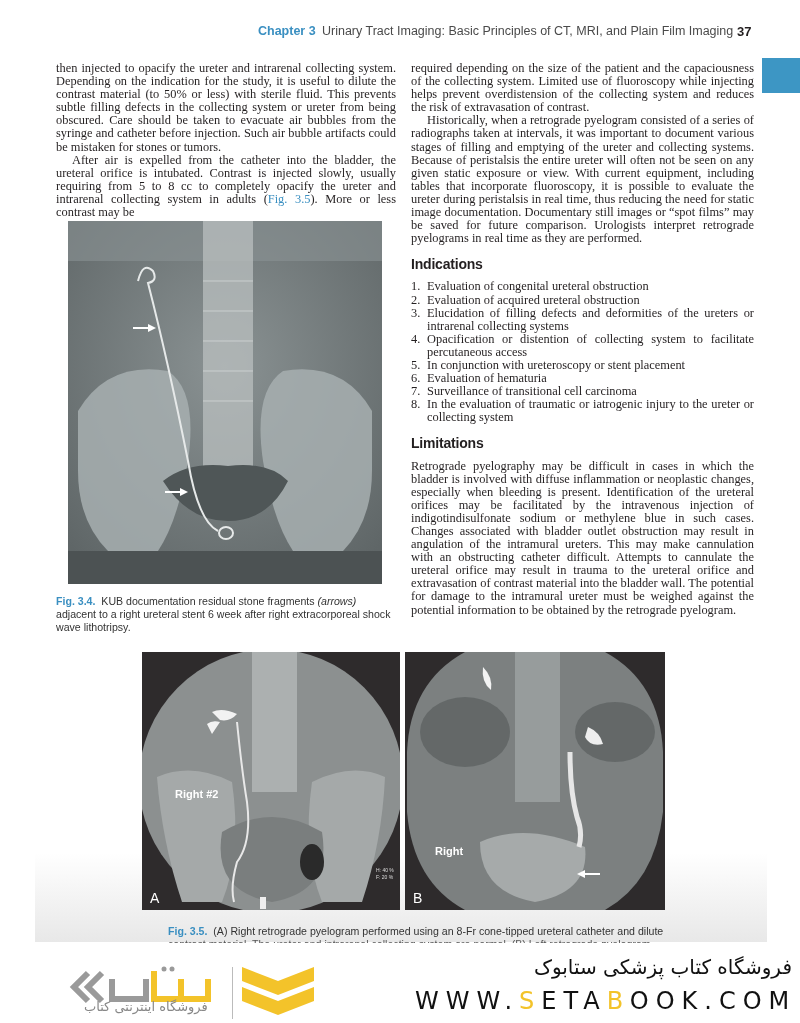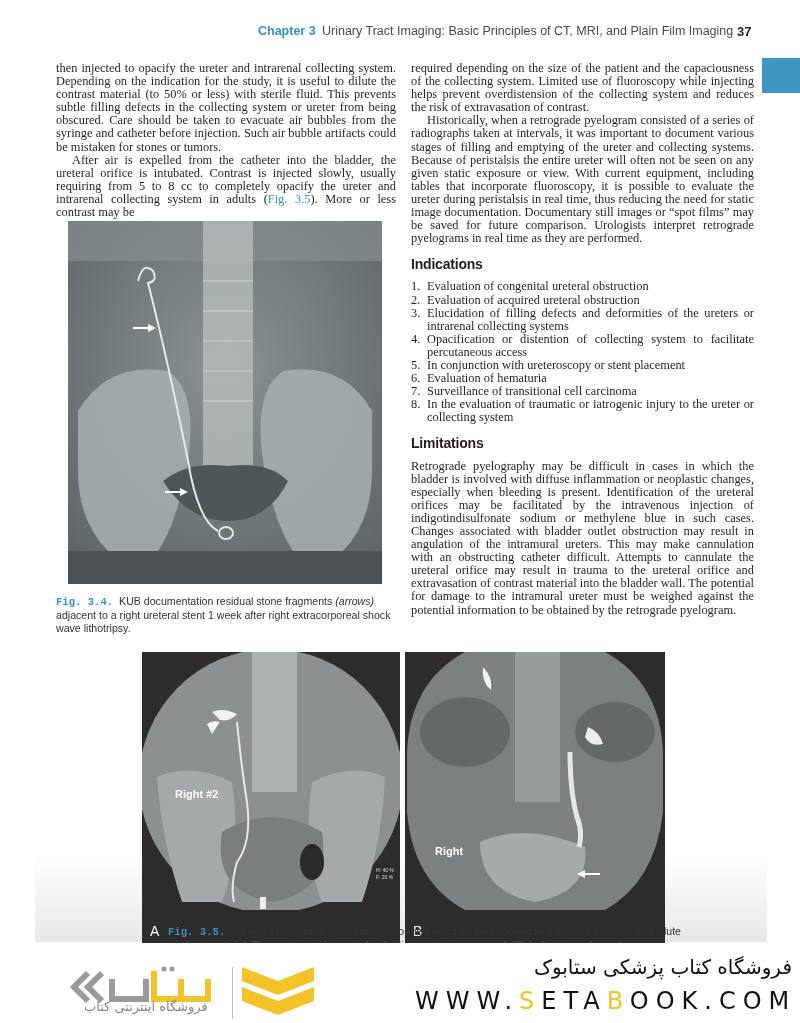--- a/index.html
+++ b/index.html
@@ -15,23 +15,23 @@
   .col-left { left:56px; top:62px; width:340px; }
   .col-right { left:411px; top:62px; width:343px; }
   .figref { color:#3a8fc1; }
   h3 { font-family:"Liberation Sans", sans-serif; font-size:14px; font-weight:bold; margin:13px 0 9px 0; letter-spacing:-0.2px; }
   ol.ind { margin:0; padding:0; list-style:none; }
   ol.ind li { position:relative; padding-left:16px; }
   ol.ind li .num { position:absolute; left:0; top:0; }
   .fig34 { position:absolute; left:68px; top:221px; width:314px; height:363px; background:#6f7778; overflow:hidden; }
   .fig34 svg { display:block; }
   .cap34 { position:absolute; left:56px; top:595px; width:340px; font-family:"Liberation Sans", sans-serif; font-size:10.6px; line-height:13px; color:#333; }
-  .cap-label { color:#3a8fc1; font-weight:bold;font-family:Liberation Mono, monospace; }
+  .cap-label { color:#3a8fc1; font-weight:bold; }
   .fig35-band { position:absolute; left:35px; top:645px; width:732px; height:297px; background:linear-gradient(to bottom,#ffffff 0%,#ffffff 70%,#e8e8e8 100%); }
-  .panel { position:absolute; top:652px; height:291px; background:#2e2b2c; overflow:hidden; }
+  .panel { position:absolute; top:652px; height:258px; background:#2e2b2c; overflow:hidden; }
   .panel-a { left:142px; width:258px; }
   .panel-b { left:405px; width:260px; }
   .panel .lbl-letter { position:absolute; left:8px; bottom:4px; color:#fff; font-family:"Liberation Sans", sans-serif; font-size:14px; }
   .panel .lbl-side { position:absolute; color:#fff; font-family:"Liberation Sans", sans-serif; font-size:11px; font-weight:bold; }
   .panel .tiny { position:absolute; color:#ddd; font-family:"Liberation Sans", sans-serif; font-size:5px; line-height:7px; }
   .cap35 { position:absolute; left:168px; top:925px; width:600px; font-family:"Liberation Sans", sans-serif; font-size:10.6px; line-height:13px; color:#333; height:18px; overflow:hidden; white-space:nowrap; }
   .cap35 .l2 { display:block; color:#555; }
   .footer { position:absolute; left:0; top:945px; width:800px; height:78px; background:#fff; }
   .logo { position:absolute; left:68px; top:20px; }
   .logo-sep { position:absolute; left:232px; top:22px; width:1px; height:52px; background:#bbb; }
@@ -84,21 +84,21 @@
     </g>
     <g fill="#fff" stroke="#fff">
       <line x1="97" y1="271" x2="114" y2="271" stroke-width="2"></line>
         <polygon points="120,271 112,267 112,275" stroke="none"></polygon>
     </g>
     <rect x="0" y="330" width="314" height="33" fill="#4c5253"></rect>
   </svg>
 </div>
 <div class="cap34">
   <span class="cap-label">Fig. 3.4.</span>&nbsp;
-  <span>KUB documentation residual stone fragments </span><i>(arrows)</i><span> adjacent to a right ureteral stent 1 week after right extracorporeal shock wave lithotripsy.</span>
+  <span>KUB documentation residual stone fragments </span><i>(arrows)</i><span> adjacent to a right ureteral stent 6 week after right extracorporeal shock wave lithotripsy.</span>
 </div>
 
 <div class="col col-right">
   <p>required depending on the size of the patient and the capaciousness of the collecting system. Limited use of fluoroscopy while injecting helps prevent overdistension of the collecting system and reduces the risk of extravasation of contrast.</p>
   <p class="indent">Historically, when a retrograde pyelogram consisted of a series of radiographs taken at intervals, it was important to document various stages of filling and emptying of the ureter and collecting systems. Because of peristalsis the entire ureter will often not be seen on any given static exposure or view. With current equipment, including tables that incorporate fluoroscopy, it is possible to evaluate the ureter during peristalsis in real time, thus reducing the need for static image documentation. Documentary still images or “spot films” may be saved for future comparison. Urologists interpret retrograde pyelograms in real time as they are performed.</p>
   <h3>Indications</h3>
   <ol class="ind">
     <li><span class="num">1.</span><span>Evaluation of congenital ureteral obstruction</span></li>
     <li><span class="num">2.</span><span>Evaluation of acquired ureteral obstruction</span></li>
     <li><span class="num">3.</span><span>Elucidation of filling defects and deformities of the ureters or intrarenal collecting systems</span></li>

